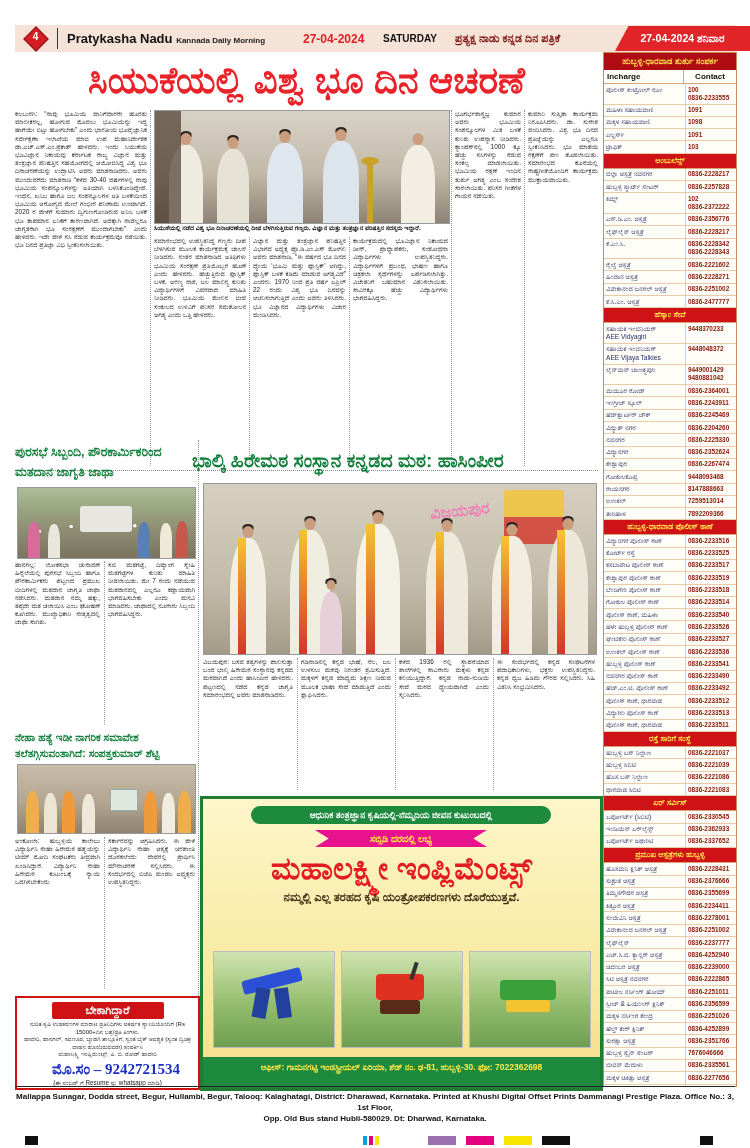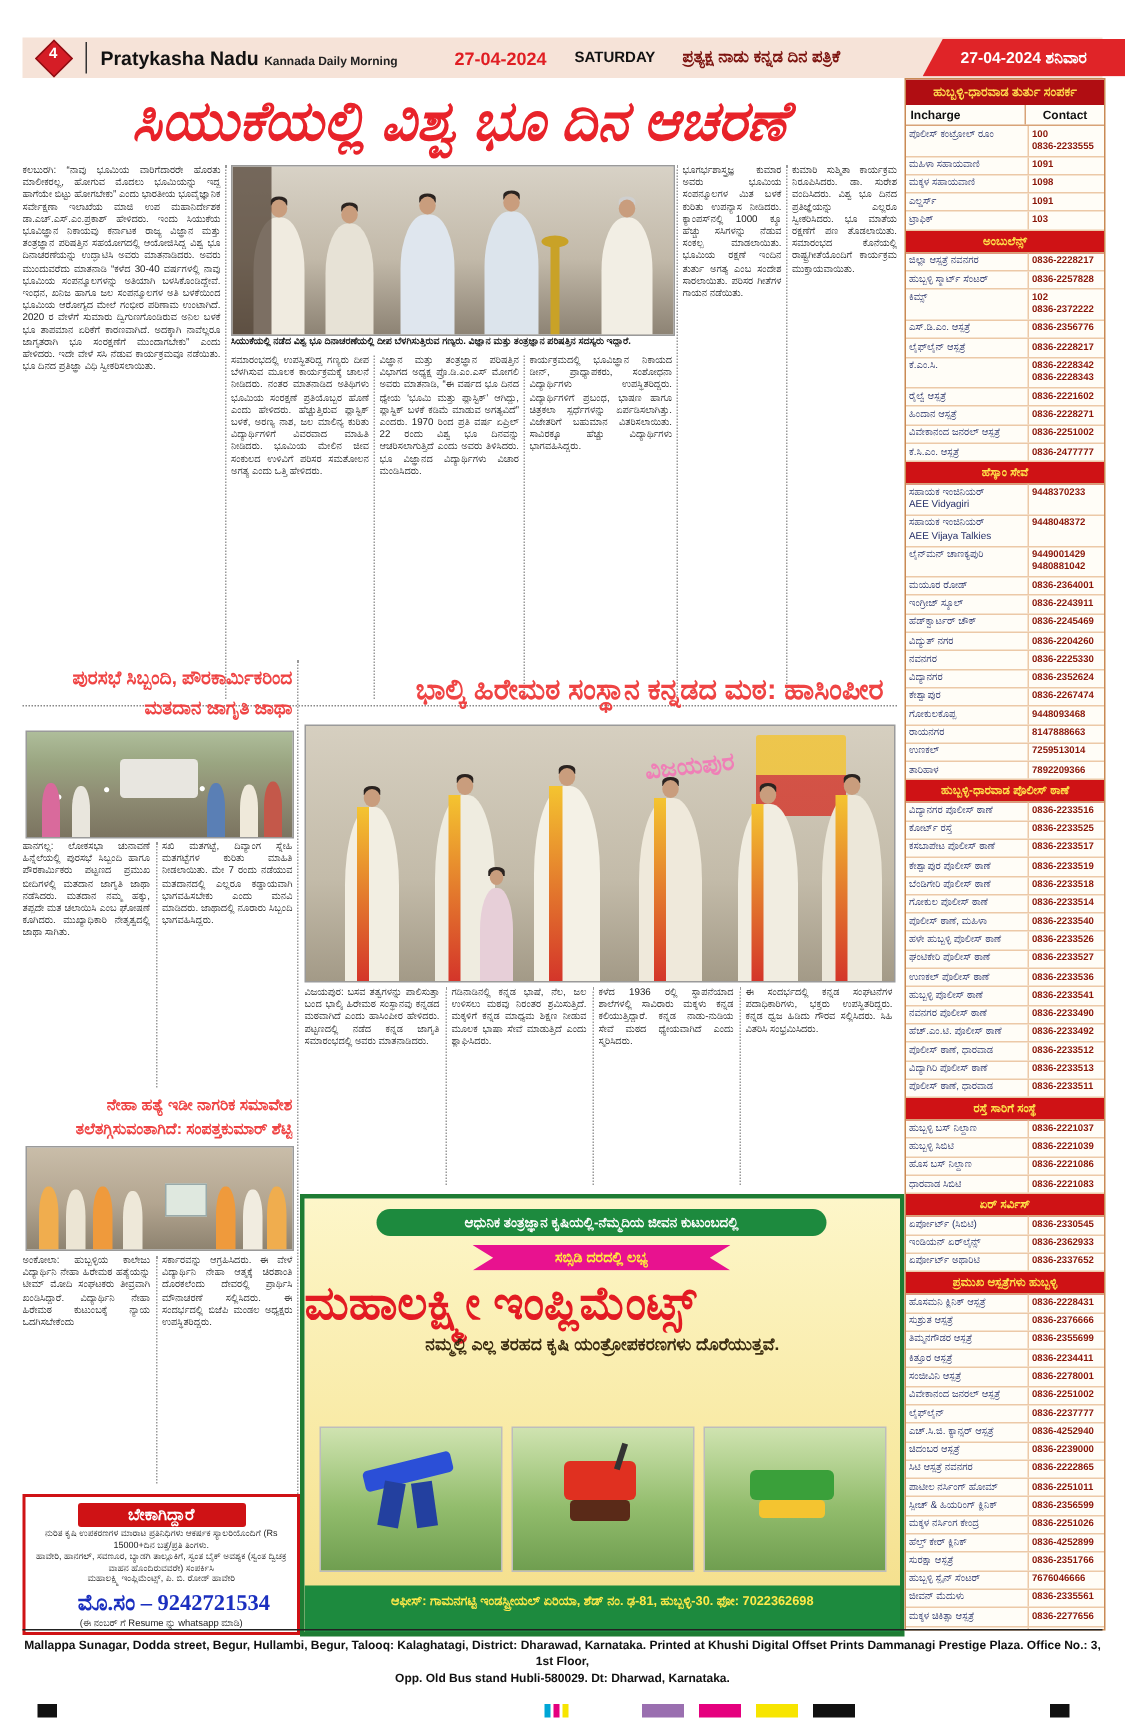--- a/index.html
+++ b/index.html
@@ -15,27 +15,27 @@
   .mast-en{position:absolute;left:52px;top:6px;font-size:13px;font-weight:bold;color:#111;white-space:nowrap;}
   .mast-en small{font-weight:bold;font-size:8px;color:#222;}
   .hdr-date{position:absolute;left:288px;top:7px;font-size:12px;font-weight:bold;color:#e01e23;}
   .hdr-day{position:absolute;left:368px;top:8px;font-size:10px;font-weight:bold;color:#111;}
   .mast-kn{position:absolute;left:440px;top:7px;font-size:11px;font-weight:bold;color:#7c120e;}
   .date-box{position:absolute;left:600px;top:1px;width:135px;height:25px;background:#e02428;
             clip-path:polygon(10% 0,100% 0,100% 100%,0 100%);display:flex;align-items:center;justify-content:center;
             color:#fff;font-weight:bold;font-size:10.5px;}
   
   .headline{left:15px;top:55px;width:583px;height:52px;color:#e8232a;font-weight:bold;font-size:37px;
-            text-align:center;line-height:52px;white-space:nowrap;overflow:hidden;font-style:italic;}
+            text-align:center;line-height:52px;white-space:nowrap;overflow:hidden;}
   
   .bodytxt{font-size:6.5px;line-height:8.2px;text-align:justify;color:#1b1b1b;overflow:hidden;}
   .caption{font-size:6.3px;font-weight:bold;color:#111;overflow:hidden;white-space:nowrap;}
   .vrule{border-left:1px dotted #999;width:0;}
   .hrule{border-top:1px dotted #888;height:0;}
-  .subhead{font-weight:bold;color:#ef4444;text-align:right;overflow:hidden;}
+  .subhead{font-weight:bold;color:#15803d;text-align:left;overflow:hidden;}
   
   .photo{overflow:hidden;border:1px solid #9a9a9a;}
   .p-main{background:linear-gradient(180deg,#d8d2c6 0%,#c2b9a9 55%,#8d8374 100%);}
   .person{position:absolute;border-radius:45% 45% 0 0;}
   .head{position:absolute;left:50%;transform:translateX(-50%);top:-12px;width:11px;height:12px;border-radius:50%;background:#c99d7d;}
   .hair{position:absolute;left:50%;transform:translateX(-50%);top:-14px;width:11px;height:6px;border-radius:50% 50% 0 0;background:#2a2320;}
   .lamp{position:absolute;background:#c9a227;}
   .p-crowd{background:
      radial-gradient(circle at 12% 62%, #ffffff 1.4px, transparent 2px),
      radial-gradient(circle at 30% 55%, #ffffff 1.4px, transparent 2px),
@@ -61,21 +61,21 @@
              padding:2px 0;border-radius:2px;}
   .wanted-body{font-size:6px;line-height:7.6px;color:#222;padding:0 6px;text-align:center;}
   .wanted-phone{font-size:15px;font-weight:bold;color:#1b2fbf;margin-top:2px;font-family:"Liberation Serif",serif;margin-left:17px;}
   .wanted-wa{font-size:6.3px;color:#222;margin-top:1px;}
   .bigad{border:3px solid #1e7c33;background:linear-gradient(180deg,#fdf6c9 0%,#f8e9a2 60%,#f4dd88 100%);overflow:hidden;}
   .bigad-banner{position:absolute;left:48px;top:7px;width:300px;height:18px;background:#1d8a3e;border-radius:9px;
                 color:#fff;font-weight:bold;font-size:9px;text-align:center;line-height:18px;}
   .bigad-ribbon{position:absolute;left:112px;top:31px;width:172px;height:17px;background:#e8128f;
                 clip-path:polygon(0 0,100% 0,92% 50%,100% 100%,0 100%,8% 50%);
                 color:#ffec3d;font-weight:bold;font-size:9.5px;text-align:center;line-height:17px;}
-  .bigad-title{position:absolute;left:0;top:52px;width:100%;text-align:left;font-size:31px;font-weight:bold;color:#e31b23;}
+  .bigad-title{position:absolute;left:0;top:52px;width:100%;text-align:center;font-size:31px;font-weight:bold;color:#e31b23;}
   .bigad-sub{position:absolute;left:0;top:92px;width:100%;text-align:center;font-size:11.5px;font-weight:bold;color:#3a2b10;}
   .bigad-phone{position:absolute;left:0;top:110px;width:100%;text-align:center;font-size:18px;font-weight:bold;color:#5c1a0e;
                font-family:"Liberation Serif",serif;}
   .prod{position:absolute;top:152px;width:120px;height:95px;border:1px solid #bdbdbd;
         background:linear-gradient(180deg,#cfe3b0 0%,#93bd6d 55%,#6f9e50 100%);overflow:hidden;}
   .bigad-strip{position:absolute;left:0;top:258px;width:100%;height:38px;background:#1d8a3e;color:#ffe94a;
                font-weight:bold;font-size:8.5px;text-align:center;line-height:20px;}
   
   .footline{left:15px;top:1086px;width:720px;height:0;border-top:1.5px solid #222;}
   .footer{left:15px;top:1091px;width:720px;text-align:center;font-size:8px;line-height:11px;font-weight:bold;color:#111;}

